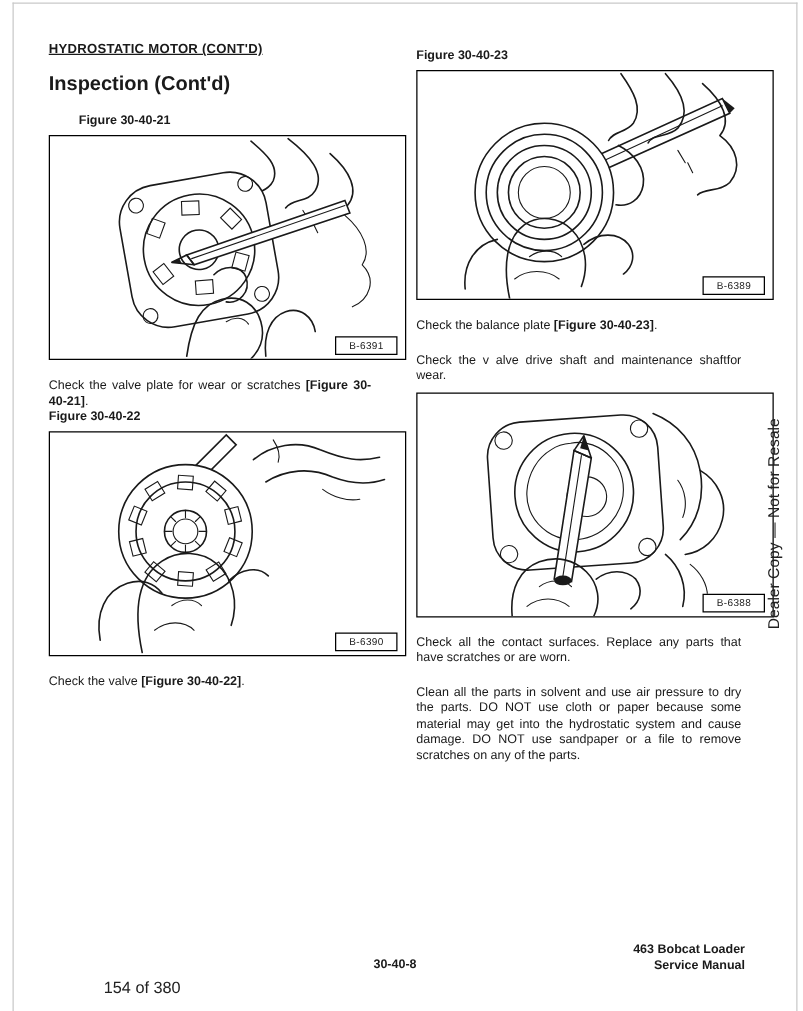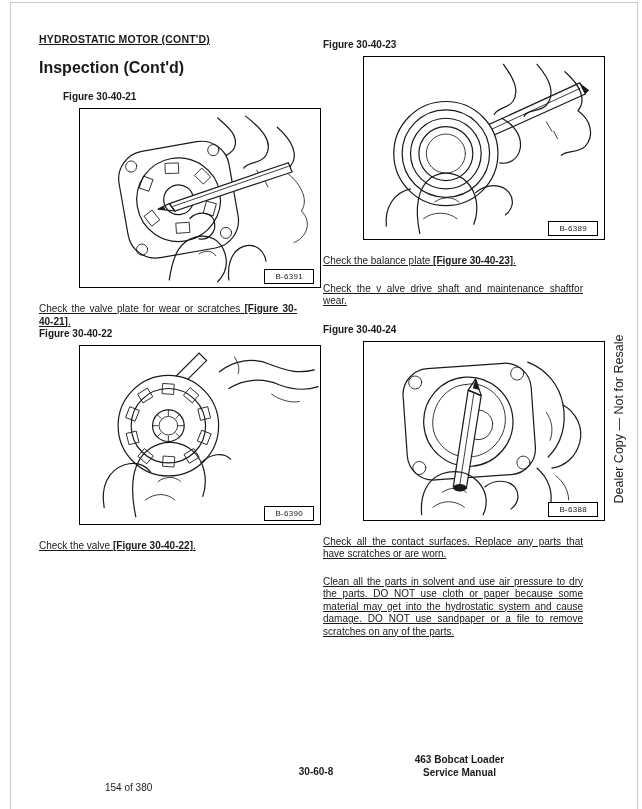--- a/index.html
+++ b/index.html
@@ -15,44 +15,42 @@
     position:absolute;
     left:10px; top:2px;
     width:628px; height:820px;
     background:#ffffff;
     border-top:1px solid #c9c9c9;
     border-left:1px solid #c9c9c9;
     border-right:1px solid #c9c9c9;
   }
   .col { position:absolute; }
   .col-left  { left:28px; top:30px; width:258px; }
-  .col-right { left:312px; top:30px; width:260px; }
+  .col-right { left:322px; top:30px; width:260px; }
 
   .h-title { font-size:10.5px; font-weight:bold; letter-spacing:.2px;text-decoration:underline; }
   .h-sub   { font-size:16px;  font-weight:bold; margin-top:14px; }
   .fig-caption { font-size:10px; font-weight:bold; }
   .cap-mt { margin-top:14px;padding-left:24px; }
 
   p.body {
     font-size:10px;
     line-height:12.5px;
     text-align:justify;
     margin-top:15px;
-    text-decoration:underline;
   }
   .ref { font-weight:bold; }
 
   .figure-frame {
     position:relative;
-    width:242px; height:180px;
+    width:286px; height:180px;
     border:1.5px solid #000;
     margin-top:6px;
     background:#fff;
     overflow:hidden;
-    margin-left:40px;
   }
   .figure-frame svg { display:block; width:100%; height:100%; }
   .plate-label {
     position:absolute;
     right:6px; bottom:3px;
     border:1px solid #000;
     background:#fff;
     font-size:8px;
     padding:2px 10px 2px 10px;
     letter-spacing:.3px;
@@ -73,28 +71,28 @@
     position:absolute;
     left:28px; top:763px;
     width:554px;
     text-align:center;
     font-size:10px; font-weight:bold;
   }
   .footer-right {
     position:absolute;
     left:312px; top:750px;
     width:273px;
-    text-align:center;
+    text-align:right;
     font-size:10px; font-weight:bold;
     line-height:13px;
   }
   .footer-pagecount {
     position:absolute;
-    left:94px; top:779px;
-    font-size:10px;
+    left:72px; top:779px;
+    font-size:13px;
     color:#222;
   }
 
   .sketch { stroke:#1a1a1a; fill:none; stroke-width:1.3; stroke-linecap:round; stroke-linejoin:round; }
   .sketch-thin { stroke:#1a1a1a; fill:none; stroke-width:0.9; stroke-linecap:round; }
   .sketch-fill { stroke:#1a1a1a; fill:#fff; stroke-width:1.3; }
   .dark-fill { fill:#1a1a1a; stroke:none; }
 </style>
 </head>
 <body>
@@ -233,21 +231,20 @@
         <path class="sketch-thin" d="M76,150 C84,144 96,144 102,150"></path>
         <path class="sketch-thin" d="M64,168 C74,160 90,160 100,168"></path>
       </svg>
       <span class="plate-label">B-6389</span>
     </div>
 
     <p class="body"><span>Check the balance plate </span><span class="ref">[Figure 30-40-23]</span><span>.</span></p>
 
     <p class="body">Check the v alve drive shaft and maintenance shaftfor wear.</p>
 
-    <div class="fig-caption" style="margin-top:16px;">Figure 30-40-24</div>
     <div class="figure-frame">
       <svg viewBox="0 0 258 180">
 
         <g transform="rotate(-4 112 78)">
           <rect class="sketch-fill" x="44" y="20" width="138" height="120" rx="28"></rect>
           <circle class="sketch" cx="112" cy="80" r="48"></circle>
           <path class="sketch-thin" d="M112,40 C124,38 136,44 144,54 C152,64 154,78 150,90 C146,102 136,112 124,116 C112,120 98,118 88,110 C78,102 72,90 74,76 C76,62 84,50 96,44 C101,41 106,40 112,40 Z"></path>
           <circle class="sketch-thin" cx="58" cy="34" r="7"></circle>
           <circle class="sketch-thin" cx="168" cy="32" r="7"></circle>
           <circle class="sketch-thin" cx="56" cy="126" r="7"></circle>
@@ -278,20 +275,20 @@
     </div>
 
 
     <p class="body">Check all the contact surfaces.  Replace any parts that have scratches or are worn.</p>
 
     <p class="body">Clean all the parts in solvent and use air pressure to dry the parts.  DO NOT use cloth or paper because some material may get into the hydrostatic system and cause damage.  DO NOT use sandpaper or a file to remove scratches on any of the parts.</p>
   </div>
 
   <div class="watermark">Dealer Copy — Not for Resale</div>
 
-  <div class="footer-center">30-60-8</div>
+  <div class="footer-center">30-40-8</div>
   <div class="footer-right">
     <div>463 Bobcat Loader</div>
     <div>Service Manual</div>
   </div>
   <div class="footer-pagecount">154 of 380</div>
 
 </div>
 
 </body></html>

